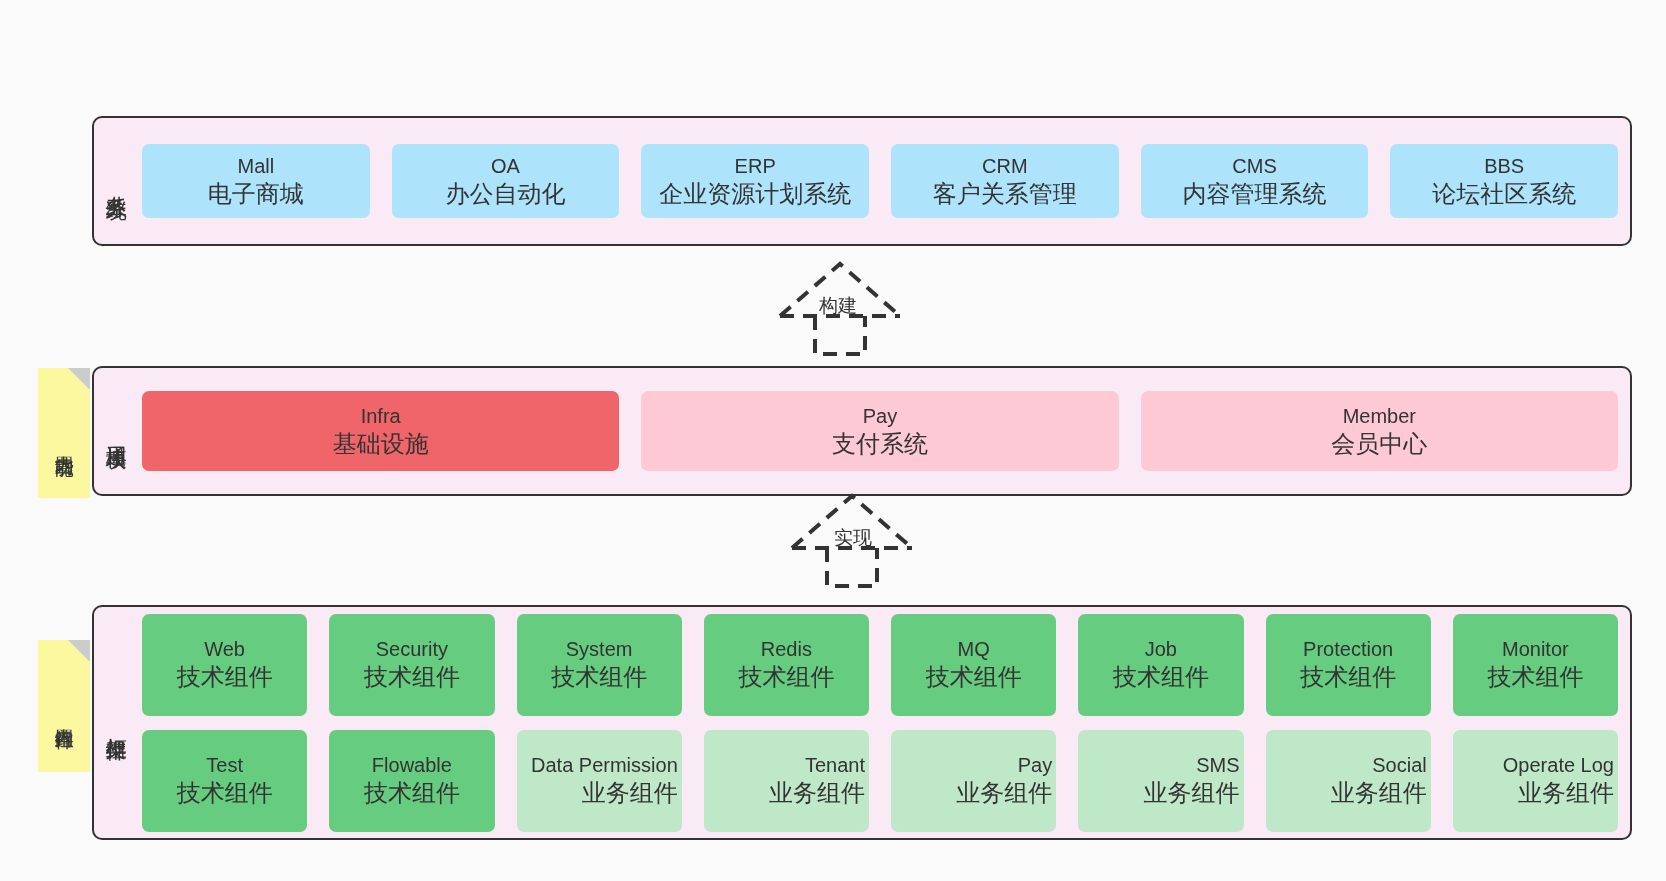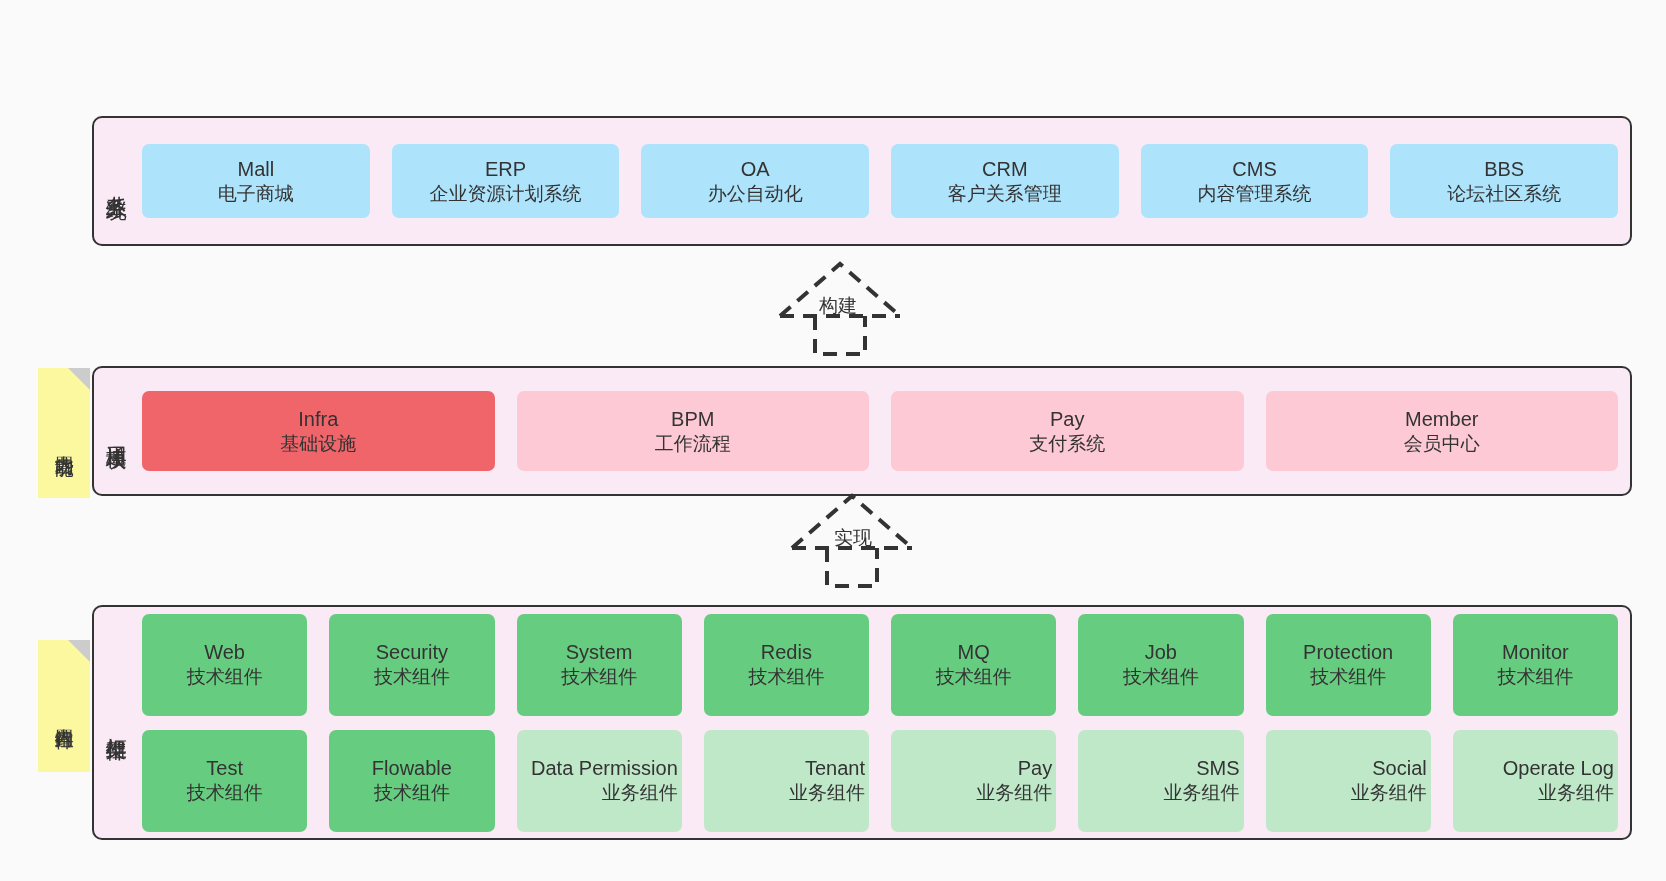--- a/index.html
+++ b/index.html
@@ -71,21 +71,21 @@
     box-sizing: border-box;
     padding: 6px 4px;
     line-height: 1.25;
   }
   .node .en {
     font-size: 20px;
     color: #333333;
     white-space: nowrap;
   }
   .node .cn {
-    font-size: 19px;
+    font-size: 24px;
     color: #333333;
     white-space: nowrap;
   }
   .node.wrap .en { white-space: normal; }
 
   .node.blue        { background: #ade3fb; }
   .node.red         { background: #f0656a; }
   .node.pink        { background: #fcc9d5; }
   .node.green       { background: #66cc7f; }
   .node.lightgreen  { background: #bfe8c8; align-items: flex-end; }
@@ -153,26 +153,26 @@
 
 <div class="layer" id="layer-business">
   <div class="layer-title">业务系统</div>
   <div class="layer-body">
     <div class="row">
       <div class="node blue">
         <div class="en">Mall</div>
         <div class="cn">电子商城</div>
       </div>
       <div class="node blue">
+        <div class="en">OA</div>
+        <div class="cn">办公自动化</div>
+      </div>
+      <div class="node blue">
         <div class="en">ERP</div>
         <div class="cn">企业资源计划系统</div>
-      </div>
-      <div class="node blue">
-        <div class="en">OA</div>
-        <div class="cn">办公自动化</div>
       </div>
       <div class="node blue">
         <div class="en">CRM</div>
         <div class="cn">客户关系管理</div>
       </div>
       <div class="node blue">
         <div class="en">CMS</div>
         <div class="cn">内容管理系统</div>
       </div>
       <div class="node blue">
@@ -199,24 +199,20 @@
 
 <div class="layer" id="layer-common">
   <div class="layer-title">通用模块</div>
   <div class="layer-body">
     <div class="row">
       <div class="node red">
         <div class="en">Infra</div>
         <div class="cn">基础设施</div>
       </div>
       <div class="node pink">
-        <div class="en">BPM</div>
-        <div class="cn">工作流程</div>
-      </div>
-      <div class="node pink">
         <div class="en">Pay</div>
         <div class="cn">支付系统</div>
       </div>
       <div class="node pink">
         <div class="en">Member</div>
         <div class="cn">会员中心</div>
       </div>
     </div>
   </div>
 </div>

